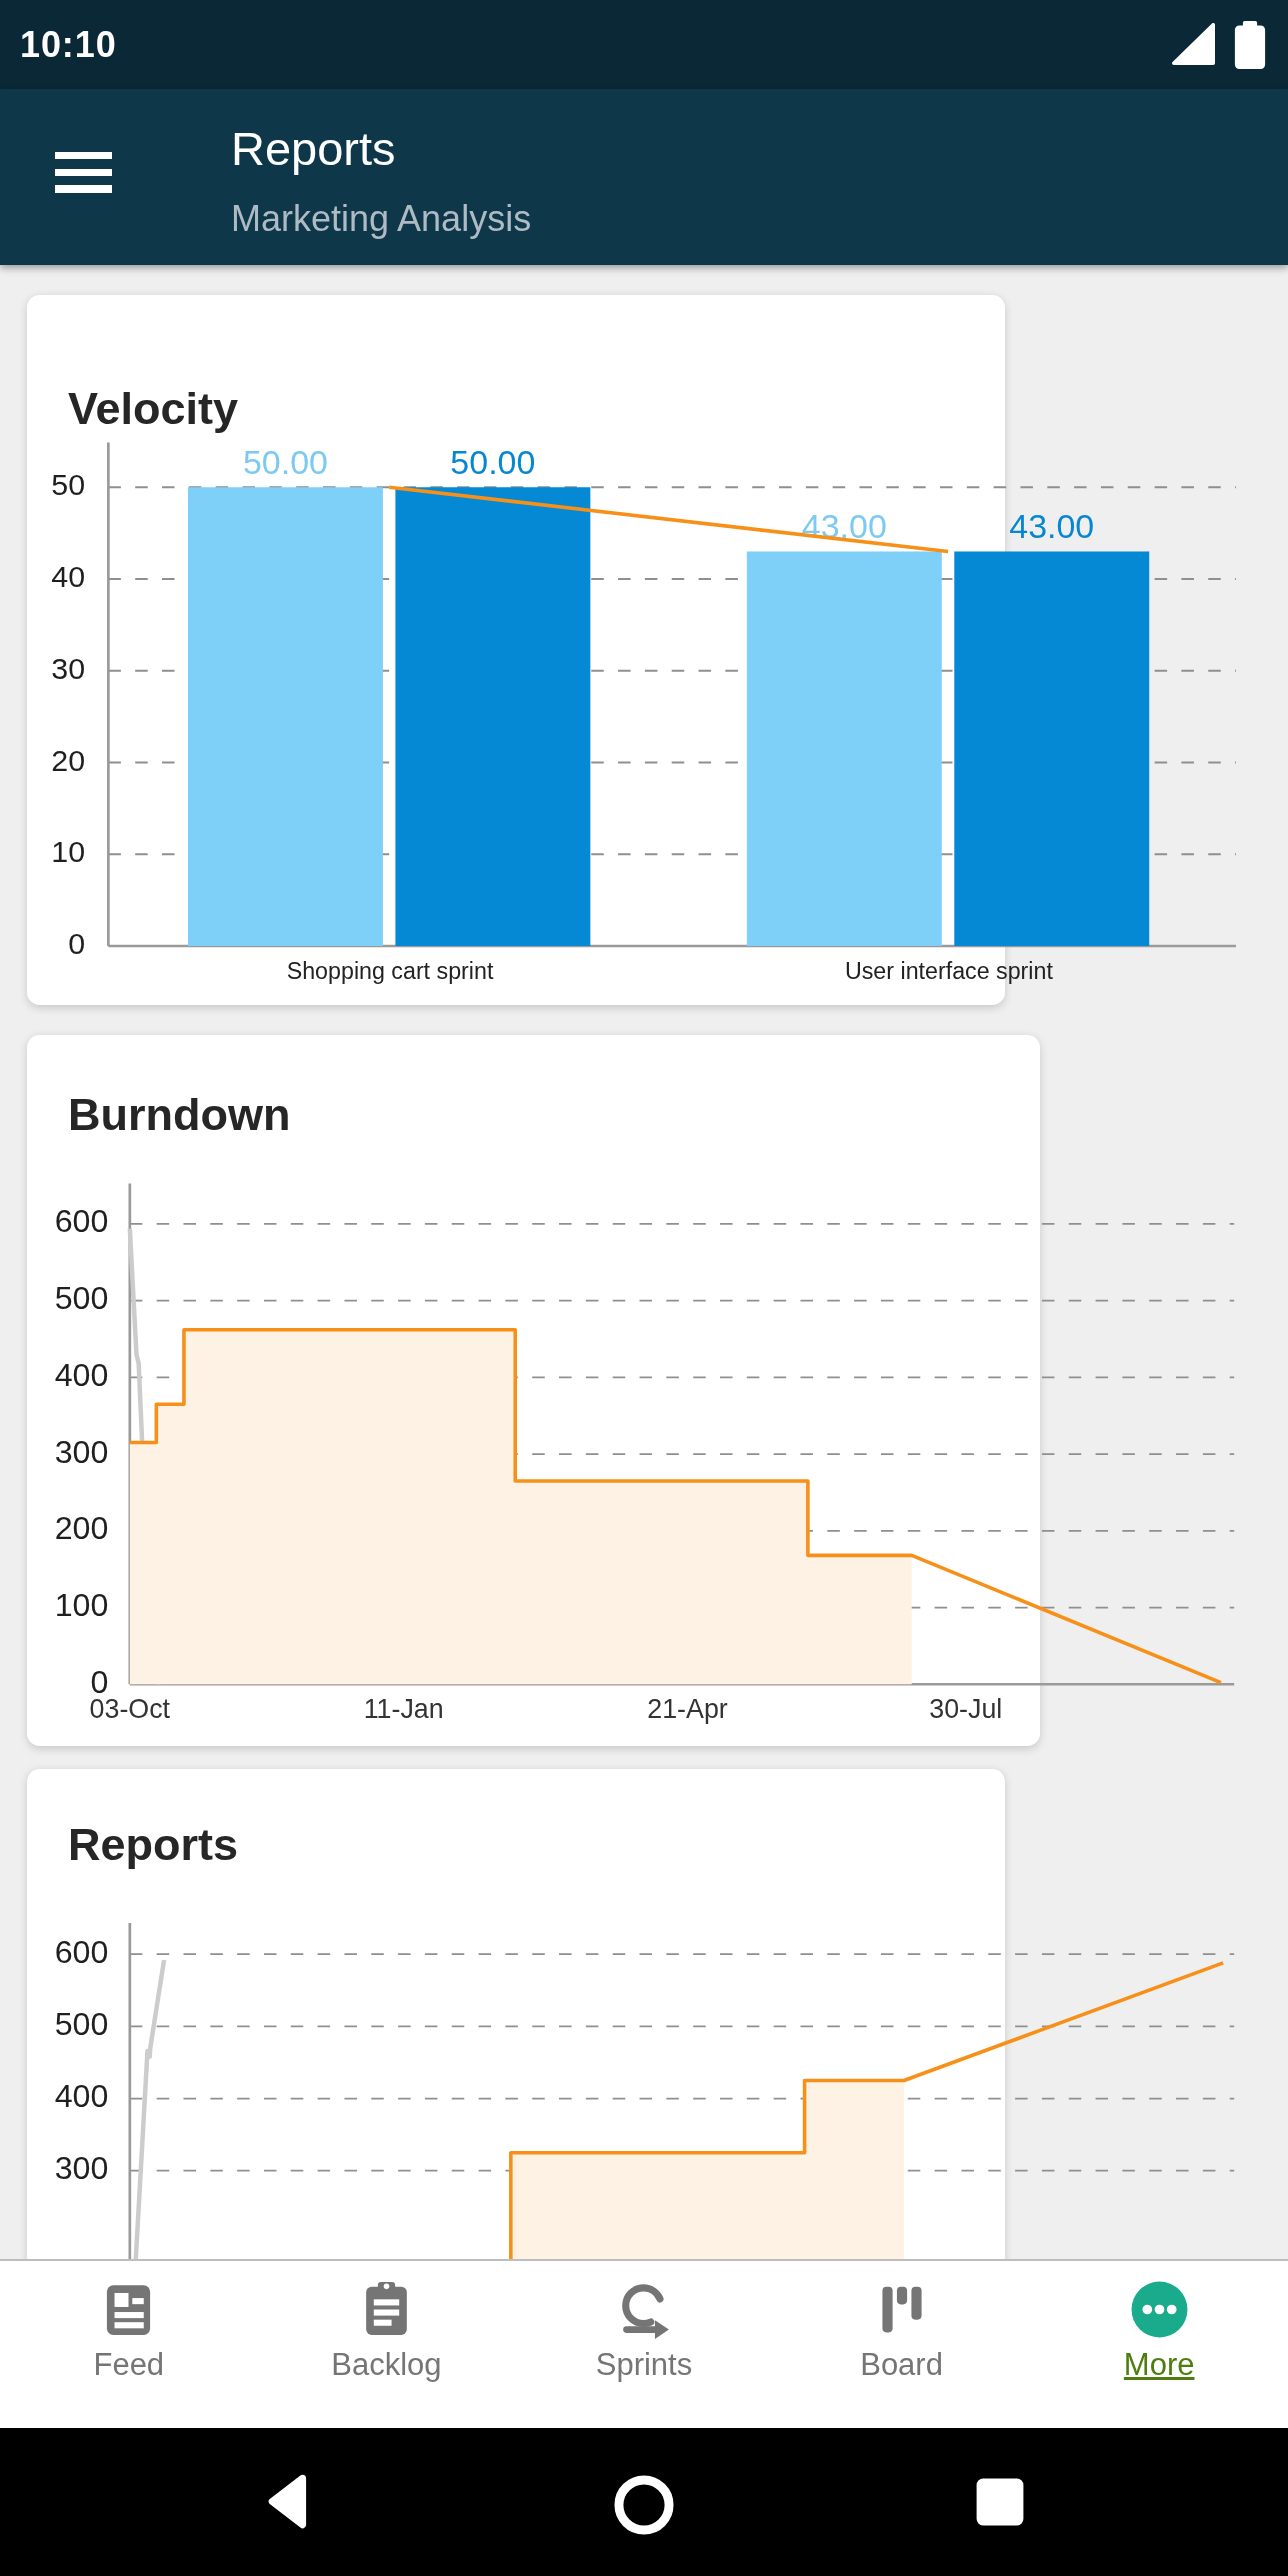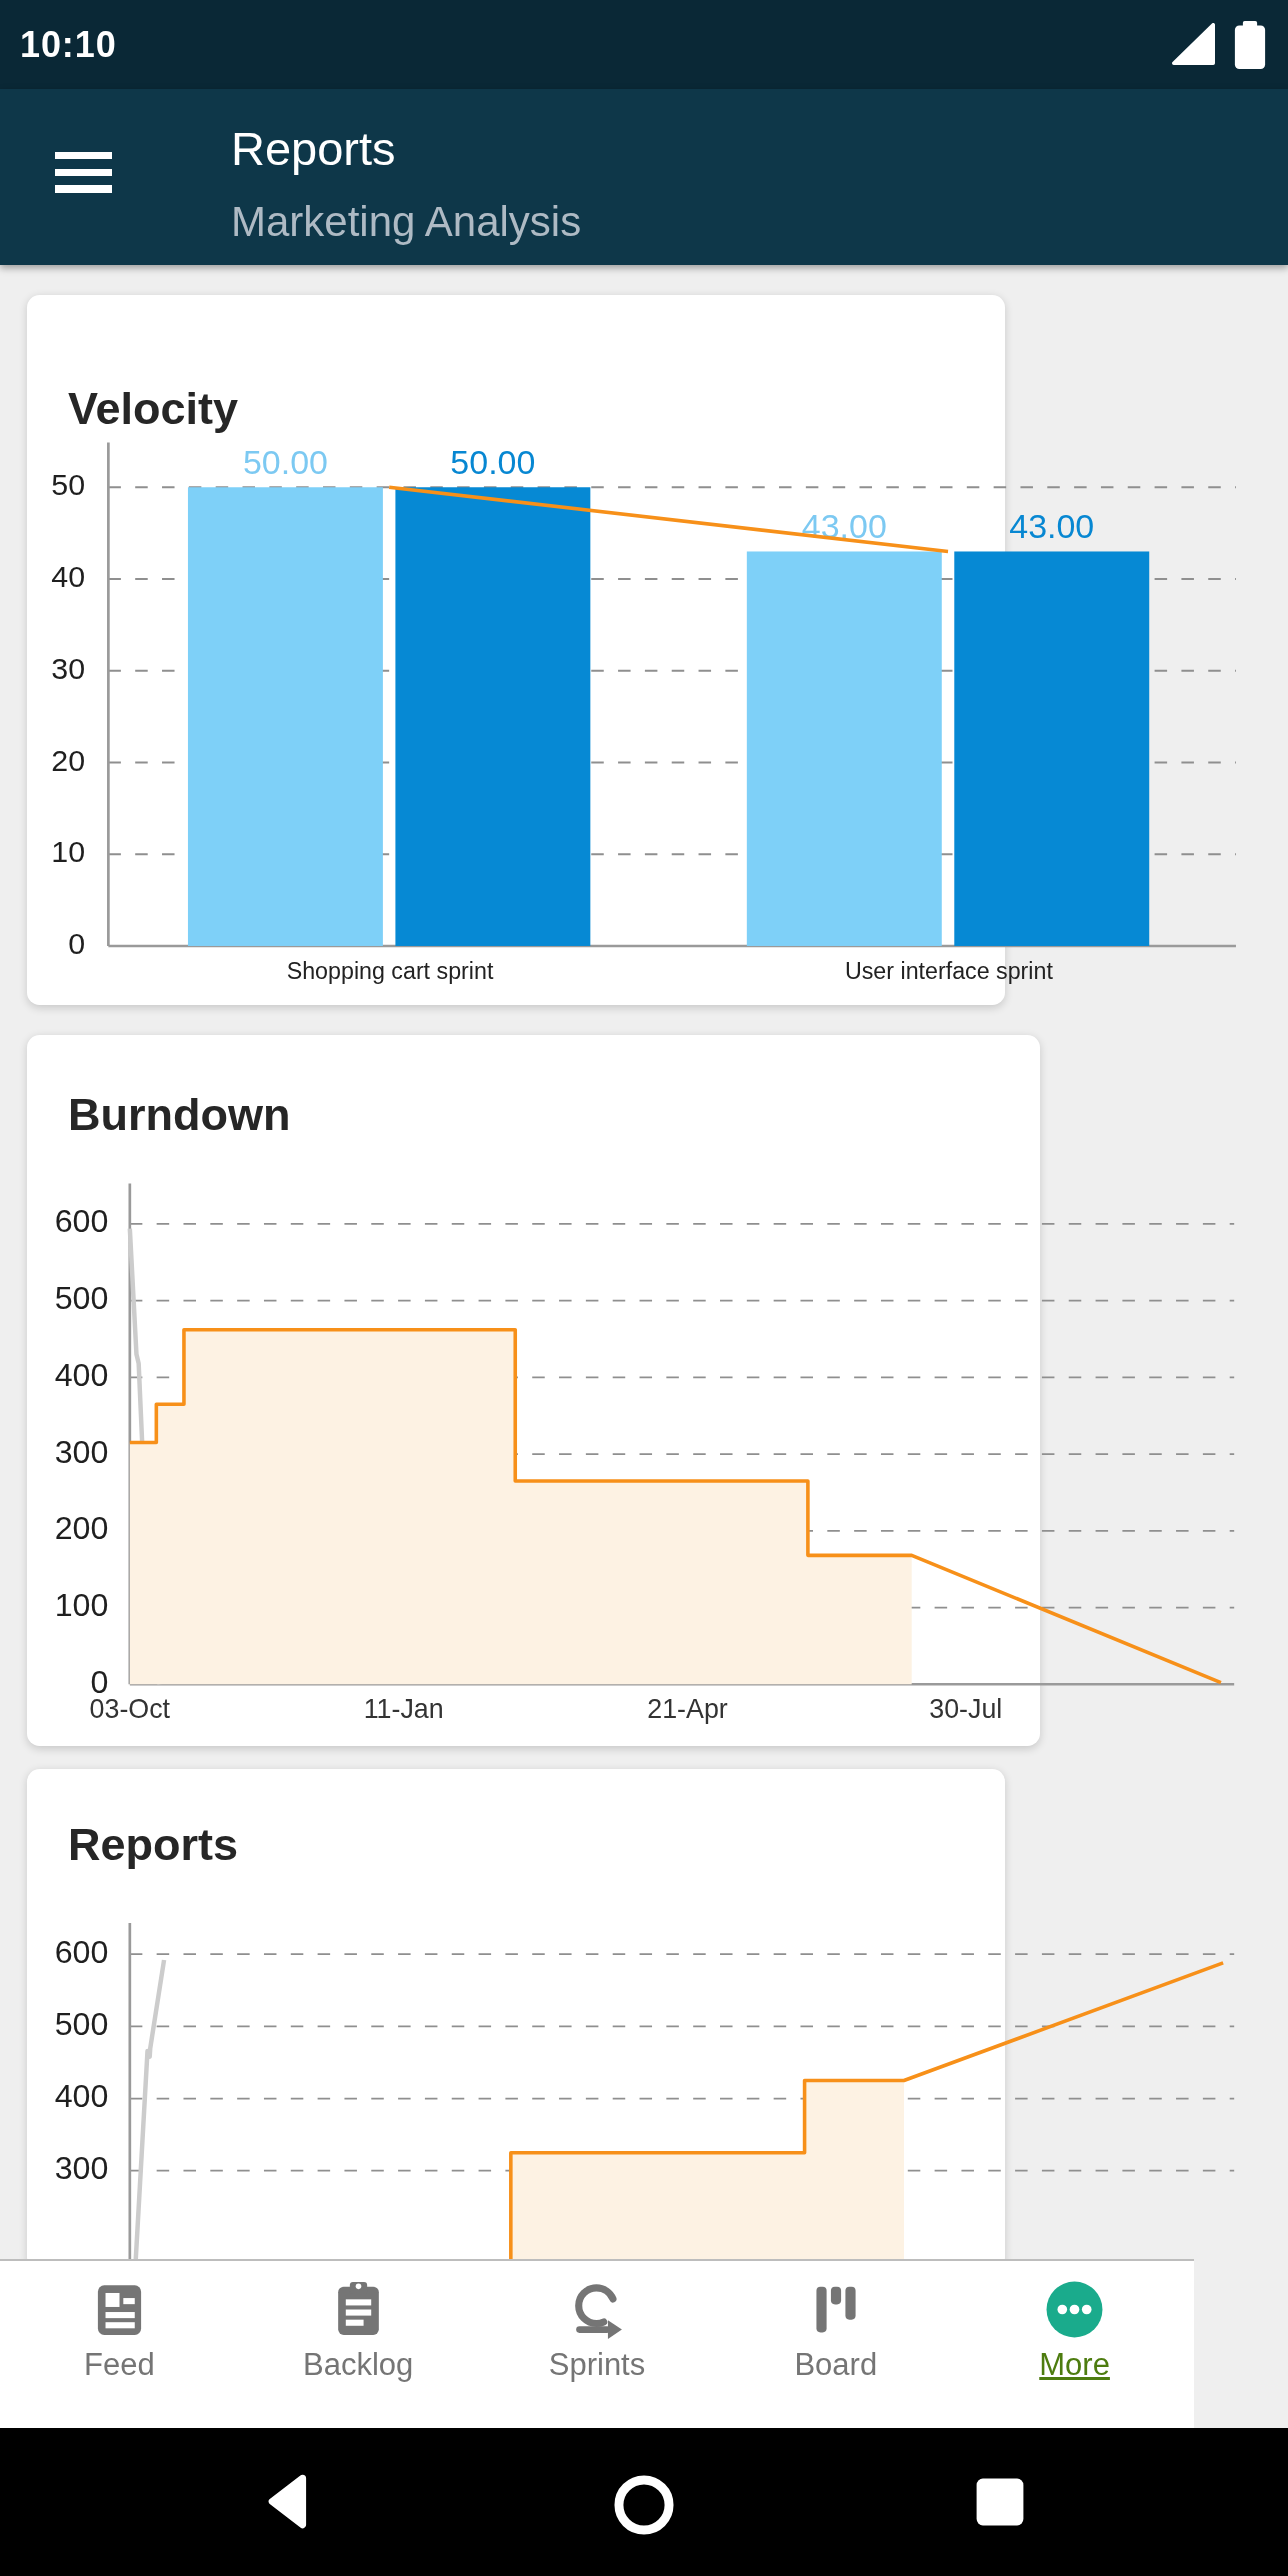--- a/index.html
+++ b/index.html
@@ -11,34 +11,34 @@
       padding:0 20px;color:#fff;}
   .status-time{font-size:36px;font-weight:bold;letter-spacing:0.9px;}
   .status-icons{display:flex;align-items:center;gap:16px;}
   
   .app-bar{position:absolute;top:89px;left:0;width:1288px;height:176px;background:#0e3749;
       box-shadow:0 2.7px 7.2px rgba(0,0,0,.35);text-align:center;}
   .menu-btn{position:absolute;left:55px;top:54px;width:59px;height:68px;background:none;border:none;
       cursor:pointer;padding:0;}
   .menu-btn .bar{width:57px;height:7.2px;background:#fff;margin:0 0 9.8px 0;}
   .hdr-title{position:absolute;left:231px;top:32px;font-size:47px;color:#fff;font-weight:400;}
-  .hdr-sub{position:absolute;left:231px;top:109px;font-size:42px;color:#aebac4;font-weight:400;}
+  .hdr-sub{position:absolute;left:231px;top:109px;font-size:36px;color:#aebac4;font-weight:400;}
   
   .card{position:absolute;left:27px;width:978px;background:#fff;border-radius:12.5px;
       box-shadow:0 2.7px 8px rgba(0,0,0,.16);}
   .card h2{margin:0;position:absolute;left:41px;font-size:45px;font-weight:bold;color:#262626;}
   #card-velocity{top:295px;height:710px;}
   #card-burndown{top:1035px;height:711px;padding-left:35px;}
   #card-burnup{top:1769px;height:501px;}
   #card-velocity h2{top:88px;}
   #card-burndown h2{top:54px;}
   #card-burnup h2{top:50px;}
   .chart-svg{position:absolute;left:0;top:0;}
   
-  .bottom-nav{position:absolute;left:0;top:2259px;width:1194px;height:169px;background:#fff;
+  .bottom-nav{position:absolute;left:0;top:2259px;width:1288px;height:169px;background:#fff;
       border-top:2.7px solid #bdbdbd;box-sizing:border-box;display:flex;z-index:5;}
   .nav-item{flex:1 1 0;display:flex;flex-direction:column;align-items:center;cursor:pointer;
       padding-top:18px;background:none;border:none;}
   .nav-icon{width:61px;height:61px;}
   .nav-label{font-size:31px;color:#757575;margin-top:7.2px;}
   .nav-item.active .nav-label{color:#4d7c0f;text-decoration:underline;}
   
   .android-nav{position:absolute;left:0;top:2428px;width:1288px;height:148px;background:#000;z-index:6;}
   .andr-btn{position:absolute;background:none;border:none;padding:0;cursor:pointer;}
   #btn-back{left:265px;top:45px;}

